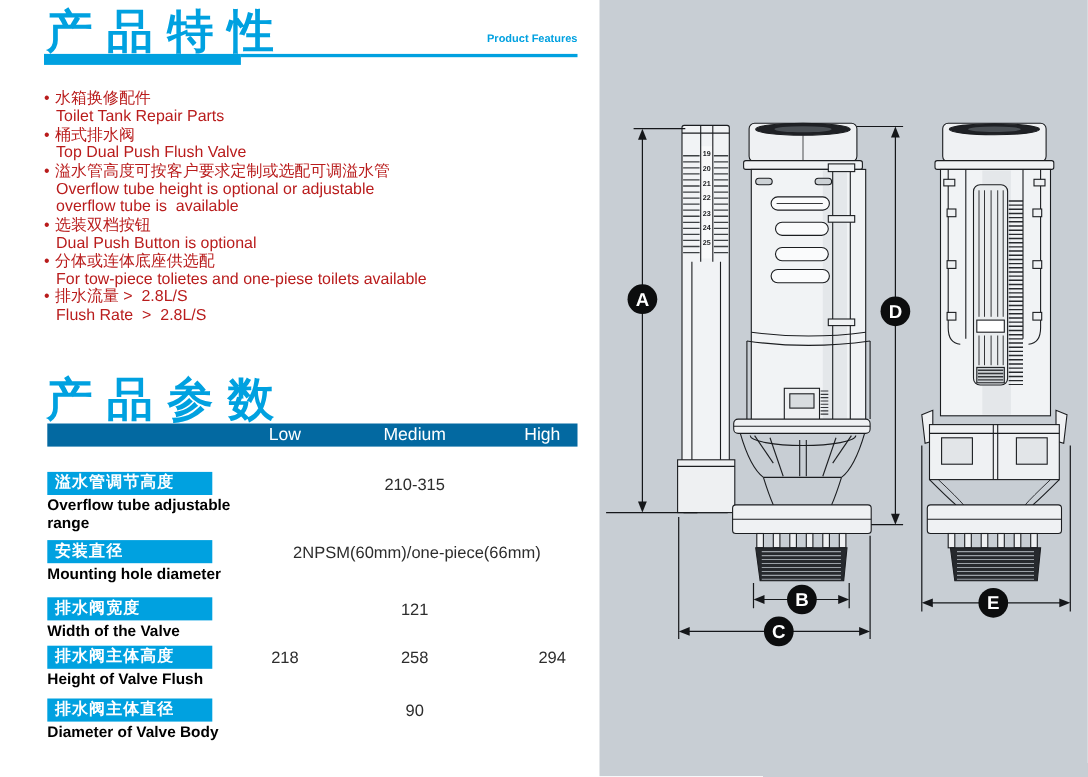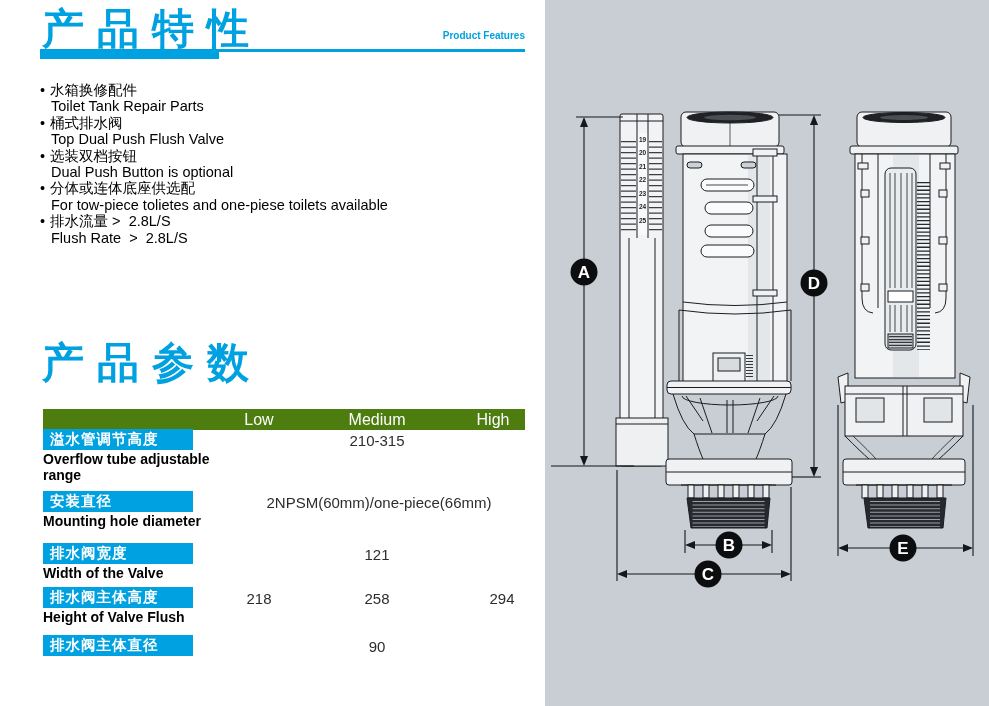--- a/index.html
+++ b/index.html
@@ -17,30 +17,29 @@
   .en-head {
     position:absolute; color:#00A1E0; font-size:10px; font-weight:bold;
     width:200px; text-align:right; white-space:nowrap;
   }
   .bar-thick { position:absolute; left:40px; top:49px; width:179px; height:10px; background:#00A1E0; }
   .bar-thin  { position:absolute; left:219px; top:49px; width:306px; height:3px; background:#00A1E0; }
 
   
   .feature-list { position:absolute; left:40px; top:82px; width:495px; list-style:none; }
   .feat-cn, .feat-en {
-    font-size:14.5px; line-height:16.4px; color:#000000; white-space:pre-wrap;
+    font-size:14.5px; line-height:16.4px; color:#b91c1c; white-space:pre-wrap;
   }
   .feat-cn .dot { margin-right:5px; }
   .feat-en { padding-left:11px; }
 
   
   .spec-headbar {
     position:absolute; left:43px; top:385px; width:482px; height:21px;
-    background:#4d7c0f;
-    margin-top:24px;
+    background:#0369a1;
   }
   .spec-headbar span {
     position:absolute; top:0; line-height:21px; color:#fff; font-size:16px;
     text-align:center;
   }
   .col-low  { left:166px; width:100px; }
   .col-med  { left:282px; width:104px; }
   .col-high { left:400px; width:100px; }
 
   .spec-row { position:absolute; left:43px; width:482px; height:62px; }
@@ -91,20 +90,25 @@
   <ul class="feature-list">
     <li>
       <div class="feat-cn"><span class="dot">•</span><span>水箱换修配件</span></div>
       <div class="feat-en">Toilet Tank Repair Parts</div>
     </li>
     <li>
       <div class="feat-cn"><span class="dot">•</span><span>桶式排水阀</span></div>
       <div class="feat-en">Top Dual Push Flush Valve</div>
     </li>
     <li>
+      <div class="feat-cn"><span class="dot">•</span><span>溢水管高度可按客户要求定制或选配可调溢水管</span></div>
+      <div class="feat-en">Overflow tube height is optional or adjustable</div>
+      <div class="feat-en">overflow tube is  available</div>
+    </li>
+    <li>
       <div class="feat-cn"><span class="dot">•</span><span>选装双档按钮</span></div>
       <div class="feat-en">Dual Push Button is optional</div>
     </li>
     <li>
       <div class="feat-cn"><span class="dot">•</span><span>分体或连体底座供选配</span></div>
       <div class="feat-en">For tow-piece tolietes and one-piese toilets available</div>
     </li>
     <li>
       <div class="feat-cn"><span class="dot">•</span><span>排水流量 &gt;  2.8L/S</span></div>
       <div class="feat-en">Flush Rate  &gt;  2.8L/S</div>
@@ -155,20 +159,21 @@
     <div class="val v-low">218</div>
     <div class="val v-med">258</div>
     <div class="val v-high">294</div>
   </div>
 
   <div class="spec-row" style="top:635px">
     <div class="row-bar">
       <span class="row-cn">排水阀主体直径</span>
       <span class="row-letter">E</span>
     </div>
+    <div class="row-en">Diameter of Valve Body</div>
     <div class="val v-med">90</div>
   </div>
 
   <div class="diagram-panel">
     <svg width="444" height="706" viewBox="545 0 444 706">
 
       <g stroke="#1b1d20" stroke-width="1" fill="none">
 
         <rect x="620" y="114" width="43" height="352" rx="2" fill="#f1f3f5"></rect>
         <line x1="620" y1="121" x2="663" y2="121"></line>

